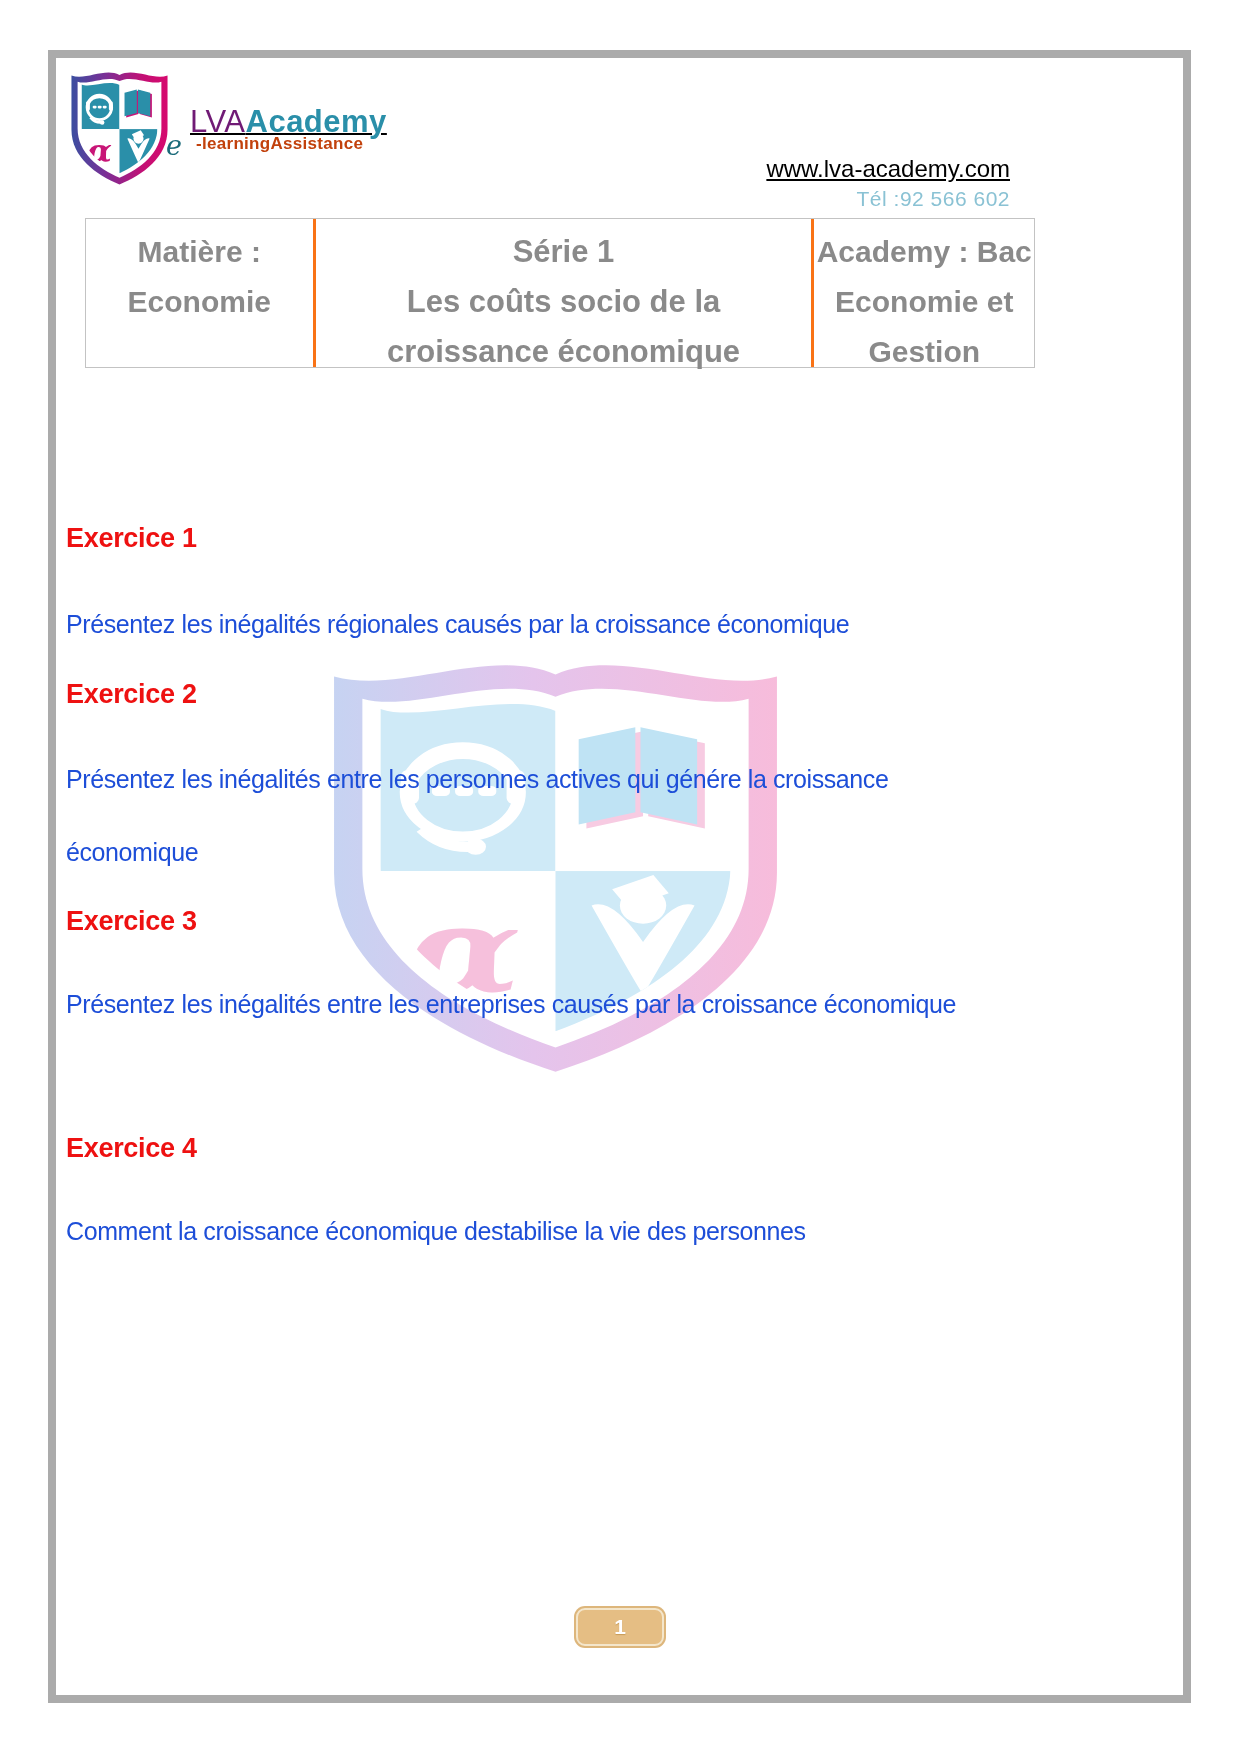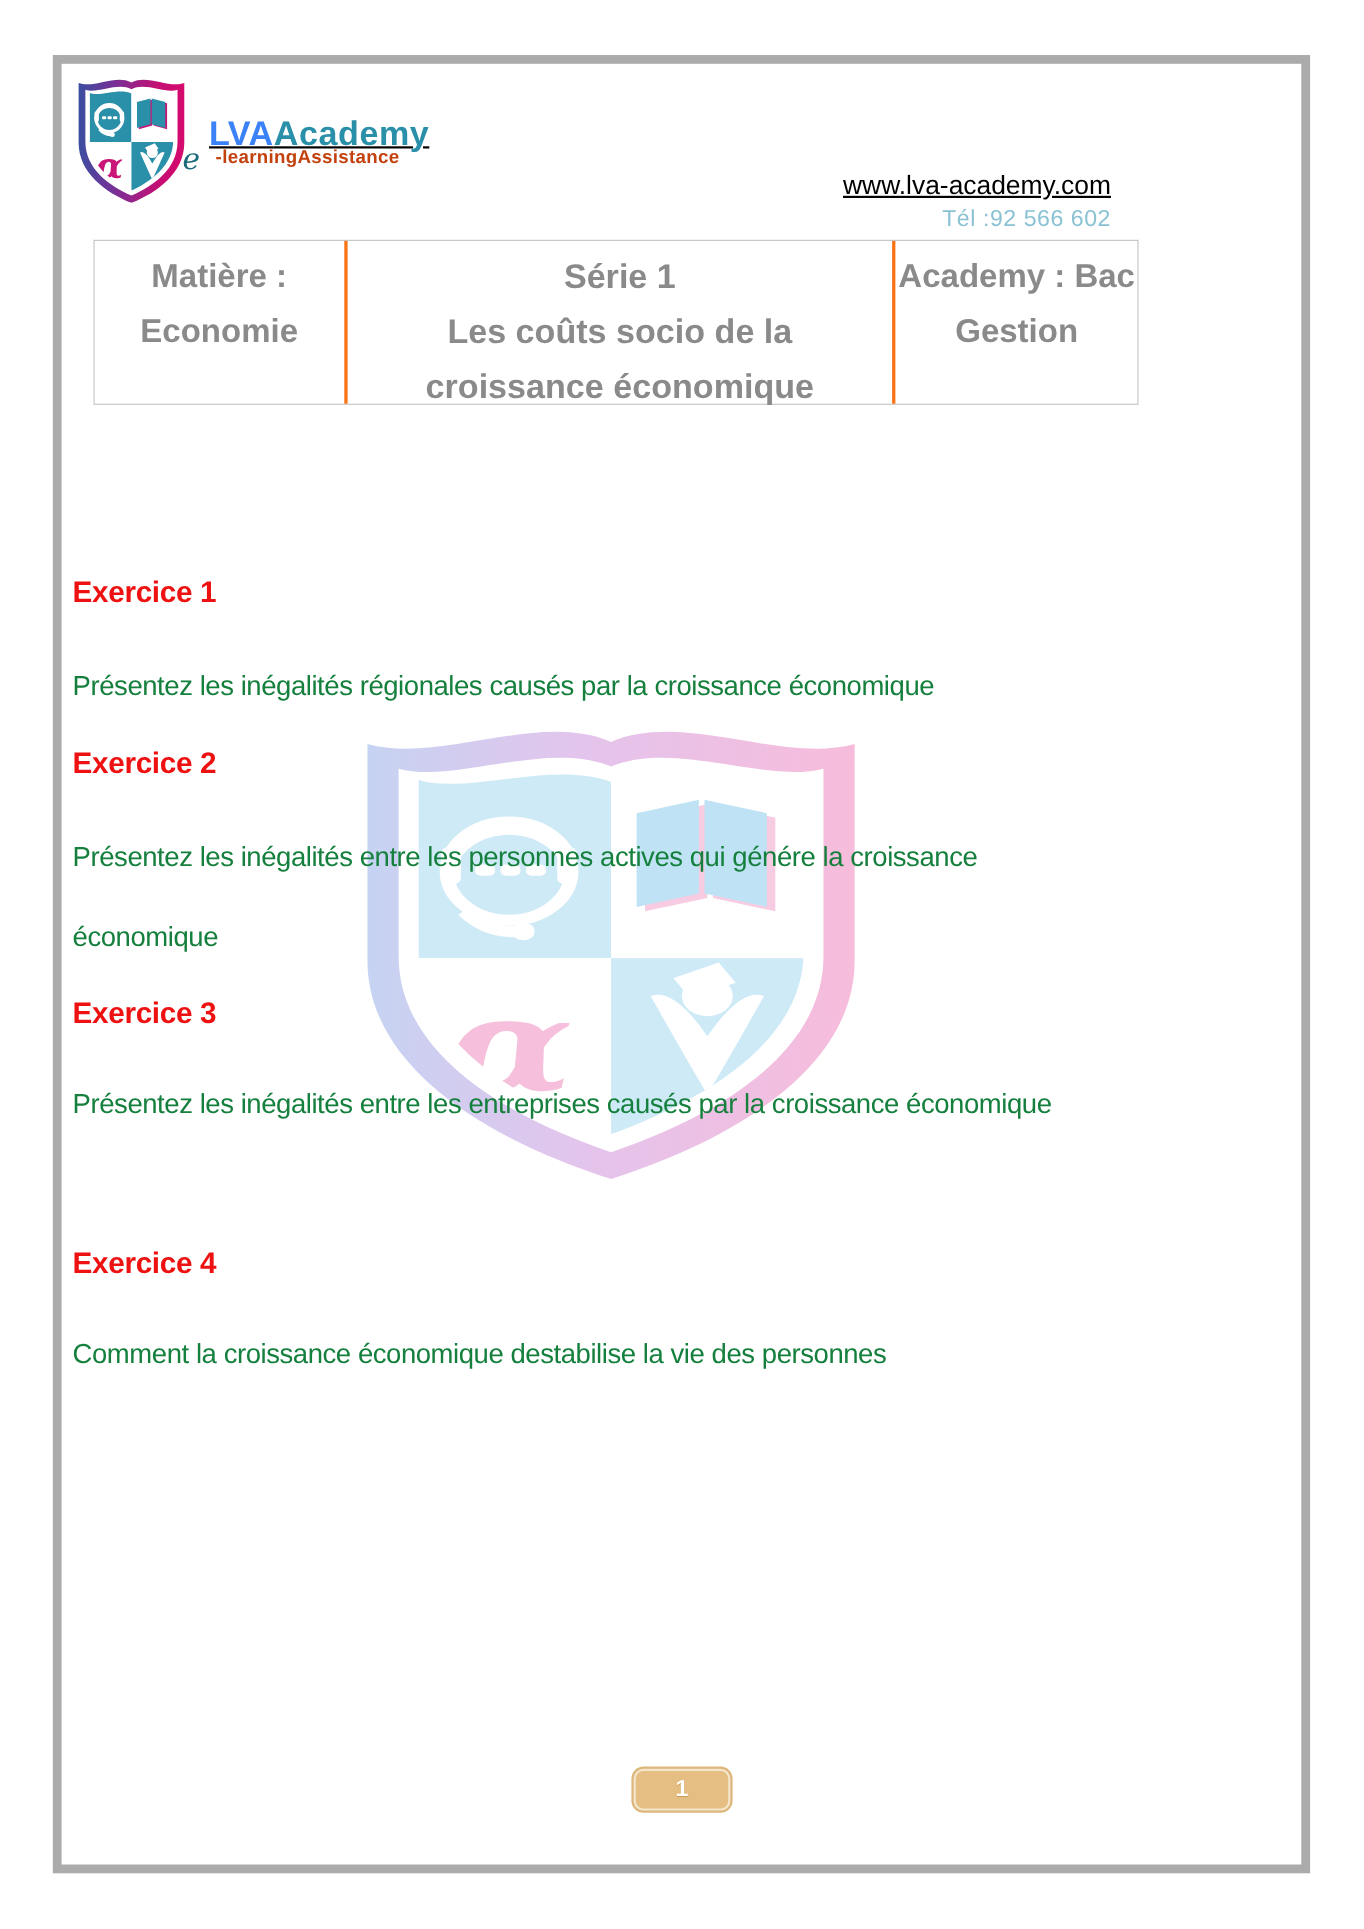--- a/index.html
+++ b/index.html
@@ -7,21 +7,21 @@
         font-family:"Liberation Sans", sans-serif;}
   .frame{position:absolute;left:48px;top:50px;width:1143px;height:1653px;
          border:8px solid #ababab;box-sizing:border-box;z-index:0;}
   .watermark{position:absolute;left:298px;top:642px;width:515px;height:450px;z-index:1;}
   .content{position:absolute;left:0;top:0;width:1240px;height:1754px;z-index:2;}
 
   
   .logo-svg{position:absolute;left:62px;top:66px;}
   .brand{position:absolute;left:190px;top:104px;font-size:31px;letter-spacing:.5px;
          text-decoration:underline;text-decoration-thickness:2px;}
-  .brand .b1{color:#3b82f6;font-weight:bold;}
+  .brand .b1{color:#701a75;font-weight:normal;}
   .brand .b2{color:#2a8fa9;font-weight:600;}
   .tagline{position:absolute;left:166px;top:130px;}
   .tagline .e{font-family:"DejaVu Serif", serif;font-style:italic;font-size:27px;color:#1b6b7a;}
   .tagline .rest{font-size:17px;color:#c2410c;font-weight:600;letter-spacing:.3px;margin-left:14px;vertical-align:6px;}
 
   .contact{position:absolute;right:230px;top:155px;text-align:right;color:#8ac2d4;width:400px;}
   .website{font-size:24px;text-decoration:underline;color:#000000;display:block;}
   .phone{font-size:21px;display:block;margin-top:4px;letter-spacing:.5px;}
 
   
@@ -30,21 +30,21 @@
   .info-cell{border-right:3px solid #f97316;box-sizing:border-box;display:flex;flex-direction:column;
              align-items:center;padding-top:8px;font-size:30px;line-height:50px;text-align:center;}
   .info-cell:last-child{border-right:none;}
   .cell-matiere{width:230px;}
   .cell-serie{width:500px;font-size:31px;}
   .cell-niveau{width:220px;}
 
   
   .ex-title{position:absolute;left:66px;color:#ee1111;font-weight:bold;font-size:27px;
             letter-spacing:-0.3px;line-height:40px;}
-  .ex-body{position:absolute;left:66px;width:940px;color:#15803d;font-size:25px;
+  .ex-body{position:absolute;left:66px;width:940px;color:#1d4ed8;font-size:25px;
            letter-spacing:-0.4px;line-height:73px;}
   .t1{top:518px;} .b1p{top:588px;}
   .t2{top:674px;} .b2p{top:743px;}
   .t3{top:901px;} .b3p{top:968px;}
   .t4{top:1128px;} .b4p{top:1195px;}
 
   
   .page-badge{position:absolute;left:576px;top:1608px;width:88px;height:38px;box-sizing:border-box;
               background:#e5be84;border:2px solid #f4e6cb;box-shadow:0 0 0 2px #ddb67c;border-radius:9px;
               display:flex;align-items:center;justify-content:center;
@@ -164,20 +164,21 @@
         <div>Matière :</div>
         <div>Economie</div>
       </div>
       <div class="info-cell cell-serie">
         <div>Série 1</div>
         <div>Les coûts socio de la</div>
         <div>croissance économique</div>
       </div>
       <div class="info-cell cell-niveau">
         <div>Academy : Bac</div>
+        <div>Economie et</div>
         <div>Gestion</div>
       </div>
     </div>
 
     <div class="ex-title t1">Exercice 1</div>
     <div class="ex-body b1p">Présentez les inégalités régionales causés par la croissance économique</div>
 
     <div class="ex-title t2">Exercice 2</div>
     <div class="ex-body b2p">Présentez les inégalités entre les personnes actives qui génére la croissance économique</div>
 

